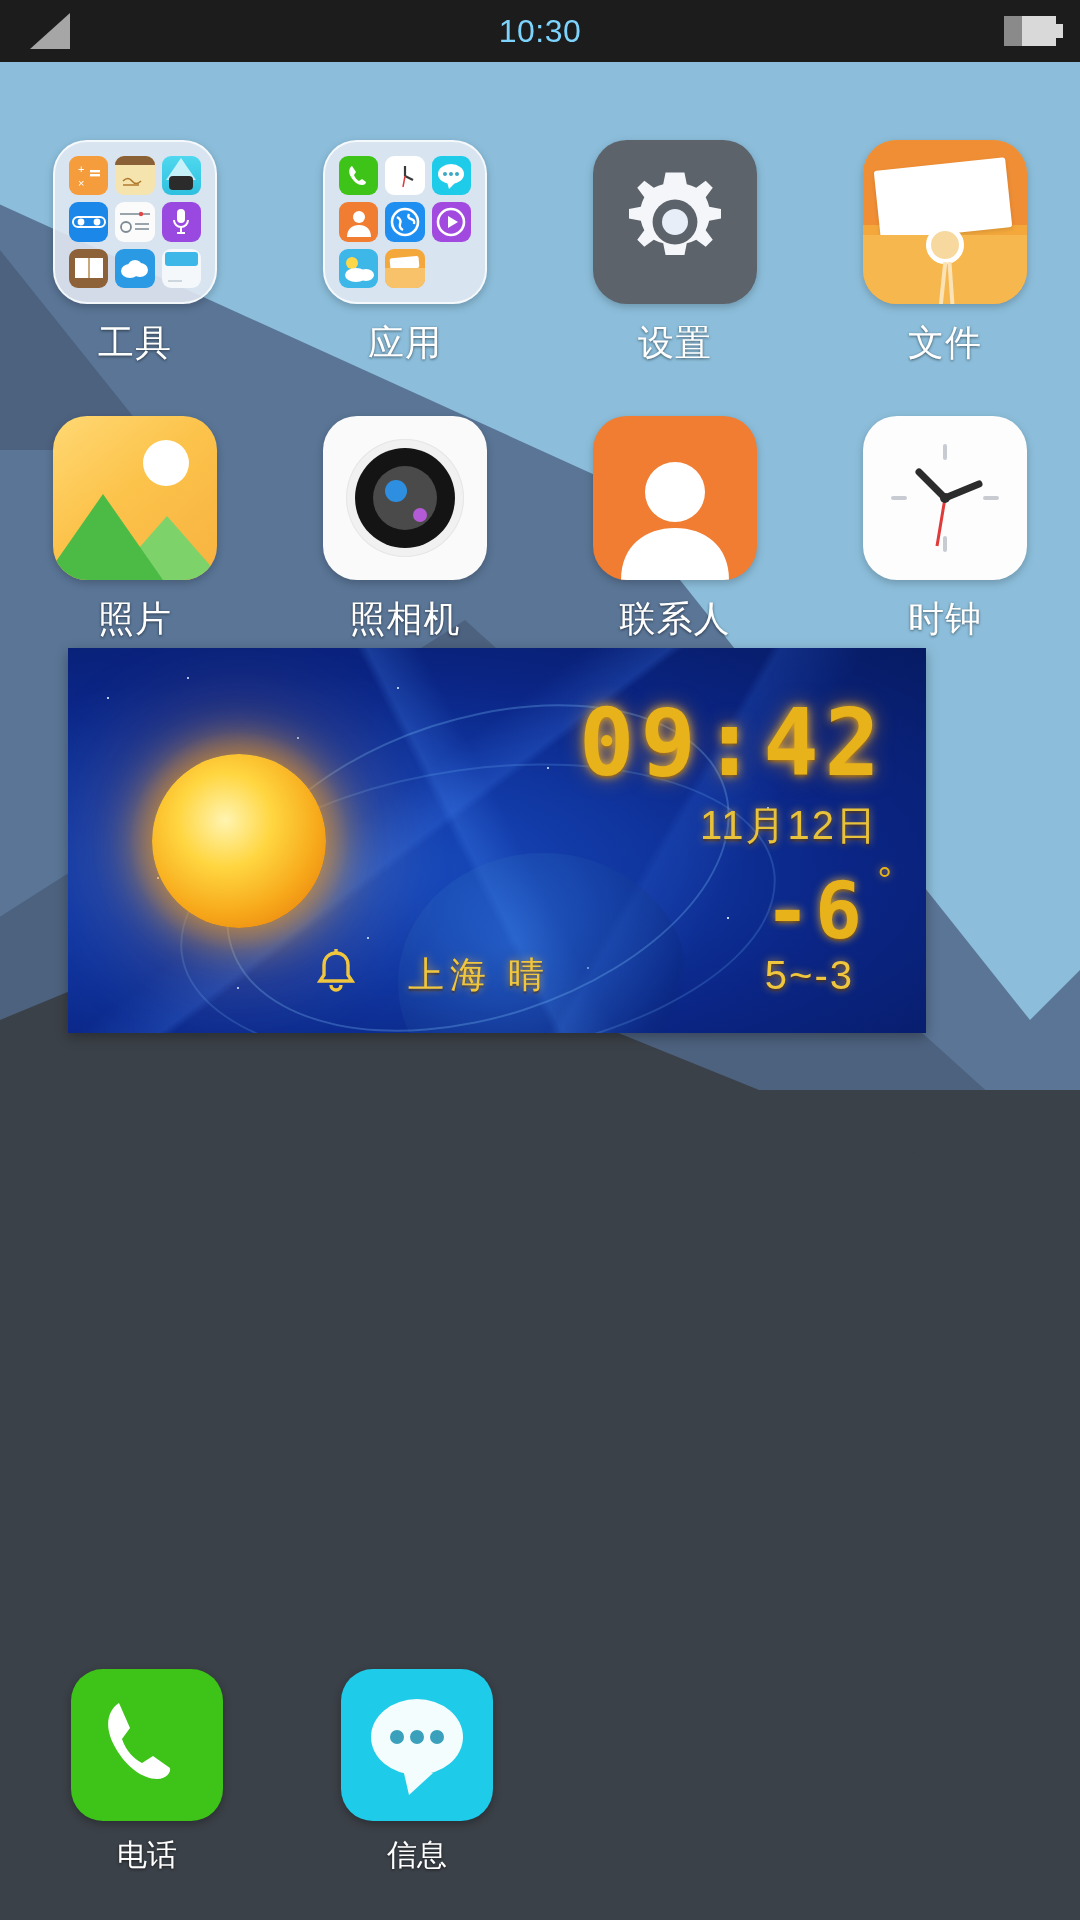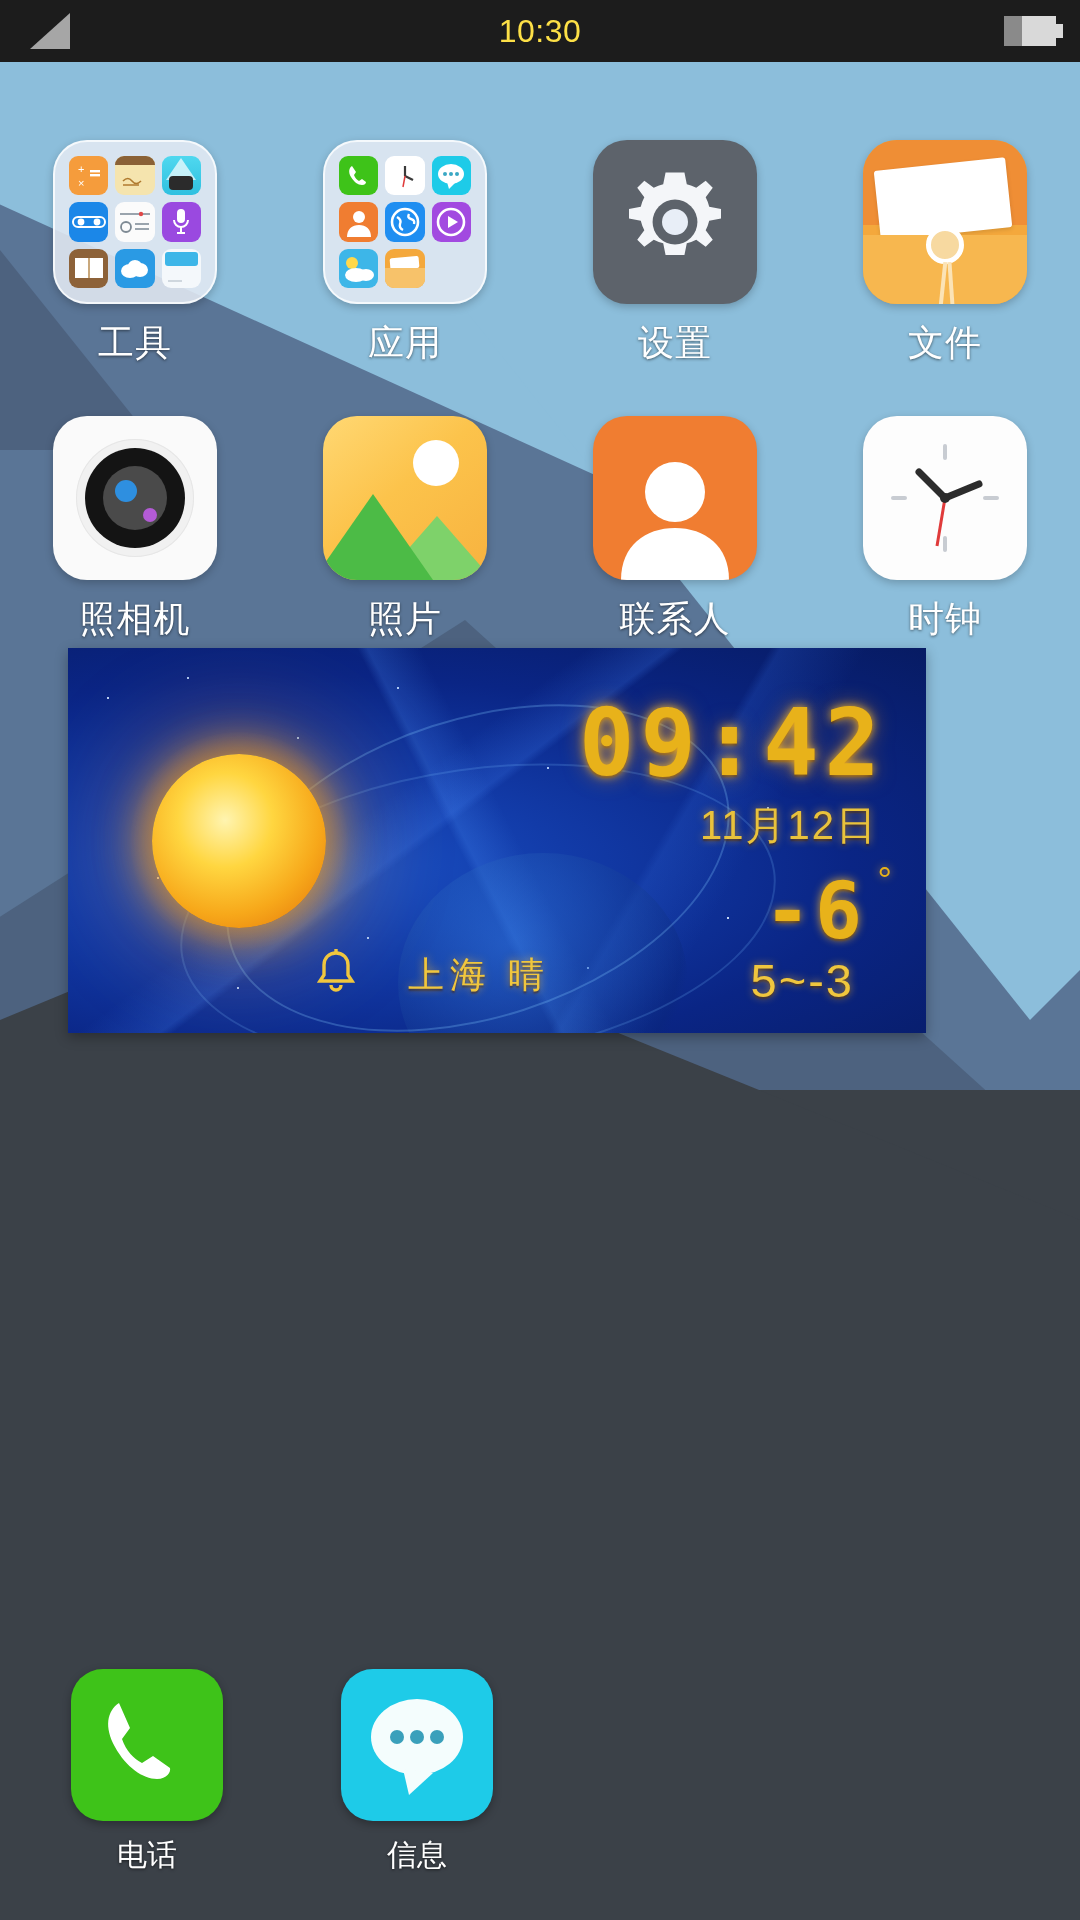--- a/index.html
+++ b/index.html
@@ -42,21 +42,21 @@
     background:#4d627f;
     clip-path:polygon(0 60px, 0 260px, 160px 260px);
   }
 
   
   #statusbar {
     position:absolute; top:0; left:0; width:1080px; height:62px;
     background:#1c1c1c; z-index:40;
     display:flex; align-items:center; justify-content:center;
   }
-  #status-time { color:#fde047; font-size:32px; letter-spacing:.5px; }
+  #status-time { color:#7dd3fc; font-size:32px; letter-spacing:.5px; }
   .sb-left  { position:absolute; left:30px; top:0; height:62px; display:flex; align-items:center; }
   .sb-right { position:absolute; right:24px; top:0; height:62px; display:flex; align-items:center; }
   .signal-tri {
     width:40px; height:36px; background:#a6a6a6;
     clip-path:polygon(100% 0, 100% 100%, 0 100%);
   }
   .battery {
     width:52px; height:30px; border:0; position:relative; display:flex;
   }
   .battery .bfill { width:18px; height:30px; background:#8a8a8a; }
@@ -196,21 +196,21 @@
   .w-bottom {
     position:absolute; left:0; right:0; bottom:26px; height:56px;
     display:flex; align-items:center;
   }
   .w-bell { position:absolute; left:245px; top:-4px; }
   .w-city {
     position:absolute; left:340px; top:0; font-size:36px; color:#f0c63e; letter-spacing:6px;
     text-shadow:0 0 8px rgba(255,190,40,.7), 0 2px 2px rgba(50,20,0,.6);
   }
   .w-range {
-    position:absolute; right:72px; top:2px; font-size:47px; color:#f0c63e; letter-spacing:2px;
+    position:absolute; right:72px; top:2px; font-size:40px; color:#f0c63e; letter-spacing:2px;
     text-shadow:0 0 8px rgba(255,190,40,.7), 0 2px 2px rgba(50,20,0,.6);
   }
 
   
   #dock { position:absolute; left:12px; bottom:44px; width:1080px; z-index:30; }
   .dock-row { display:flex; }
   .dock-cell { width:270px; display:flex; flex-direction:column; align-items:center; }
   .dock-icon { width:152px; height:152px; border-radius:32px; position:relative; overflow:hidden;
      box-shadow:0 3px 9px rgba(0,0,0,.3); display:flex; align-items:center; justify-content:center; }
   .ic-phone { background:#3ec319; }
@@ -399,40 +399,40 @@
         <div class="str1"></div>
         <div class="str2"></div>
       </div>
       <div class="label">文件</div>
     </div>
   </div>
 
   <div class="row" style="margin-top:48px">
 
     <div class="cell">
+      <div class="icon-box ic-photo">
+        <div class="sun"></div>
+        <div class="m2"></div>
+        <div class="m1"></div>
+      </div>
+      <div class="label">照片</div>
+    </div>
+
+    <div class="cell">
       <div class="icon-box ic-camera">
         <div class="cam-ring">
           <div class="cam-body">
             <div class="cam-in">
               <div class="cam-dot-b"></div>
               <div class="cam-dot-p"></div>
             </div>
           </div>
         </div>
       </div>
       <div class="label">照相机</div>
-    </div>
-
-    <div class="cell">
-      <div class="icon-box ic-photo">
-        <div class="sun"></div>
-        <div class="m2"></div>
-        <div class="m1"></div>
-      </div>
-      <div class="label">照片</div>
     </div>
 
     <div class="cell">
       <div class="icon-box ic-contact">
         <svg width="120" height="130" viewBox="0 0 120 130">
           <circle cx="60" cy="42" r="30" fill="#fff"></circle>
           <path d="M6 130 c0-34 24-52 54-52 s54 18 54 52 z" fill="#fff"></path>
         </svg>
       </div>
       <div class="label">联系人</div>

